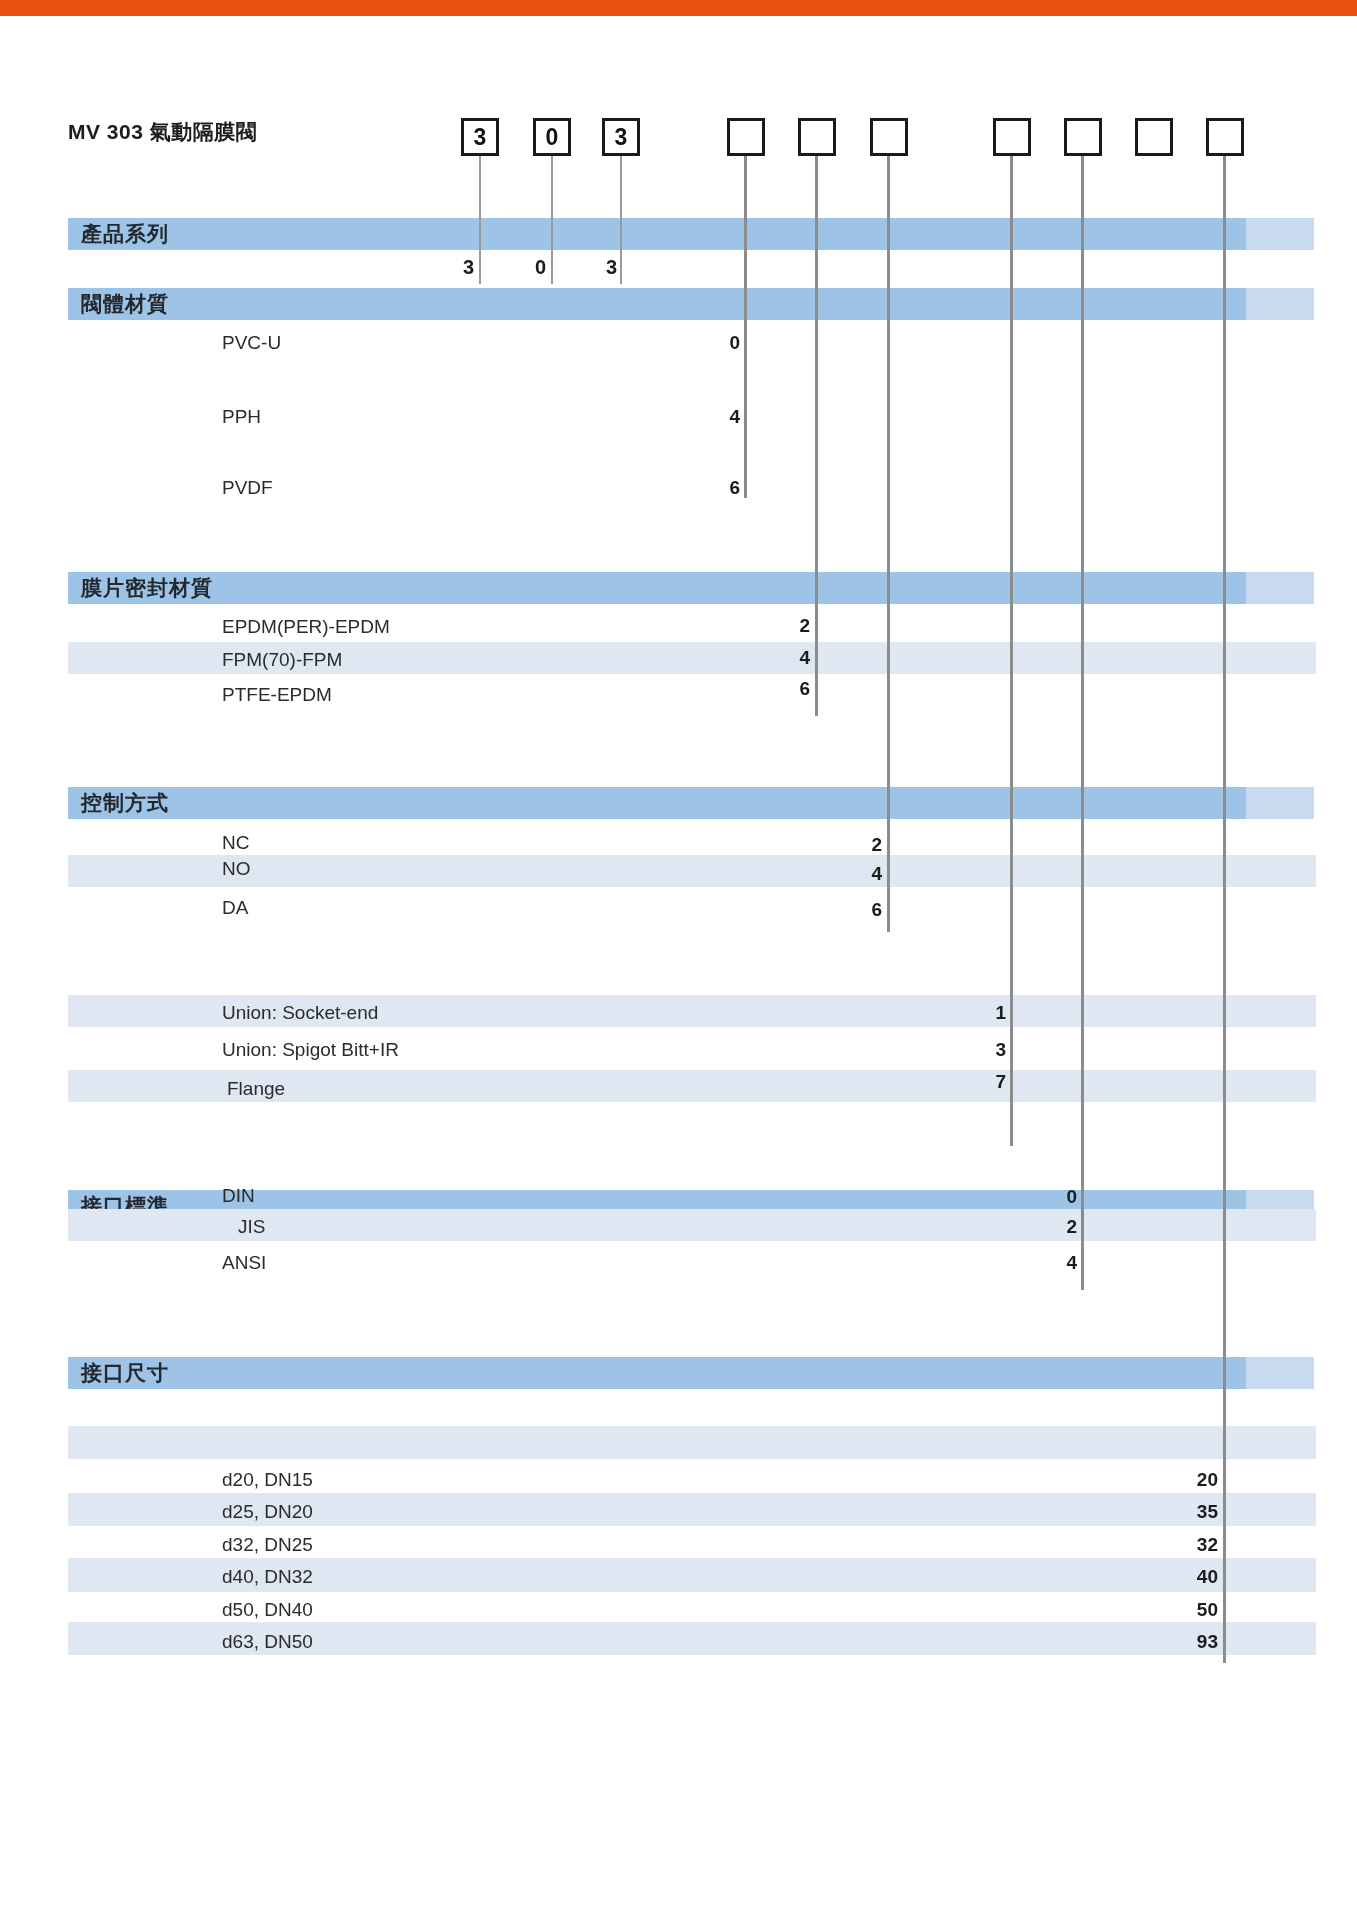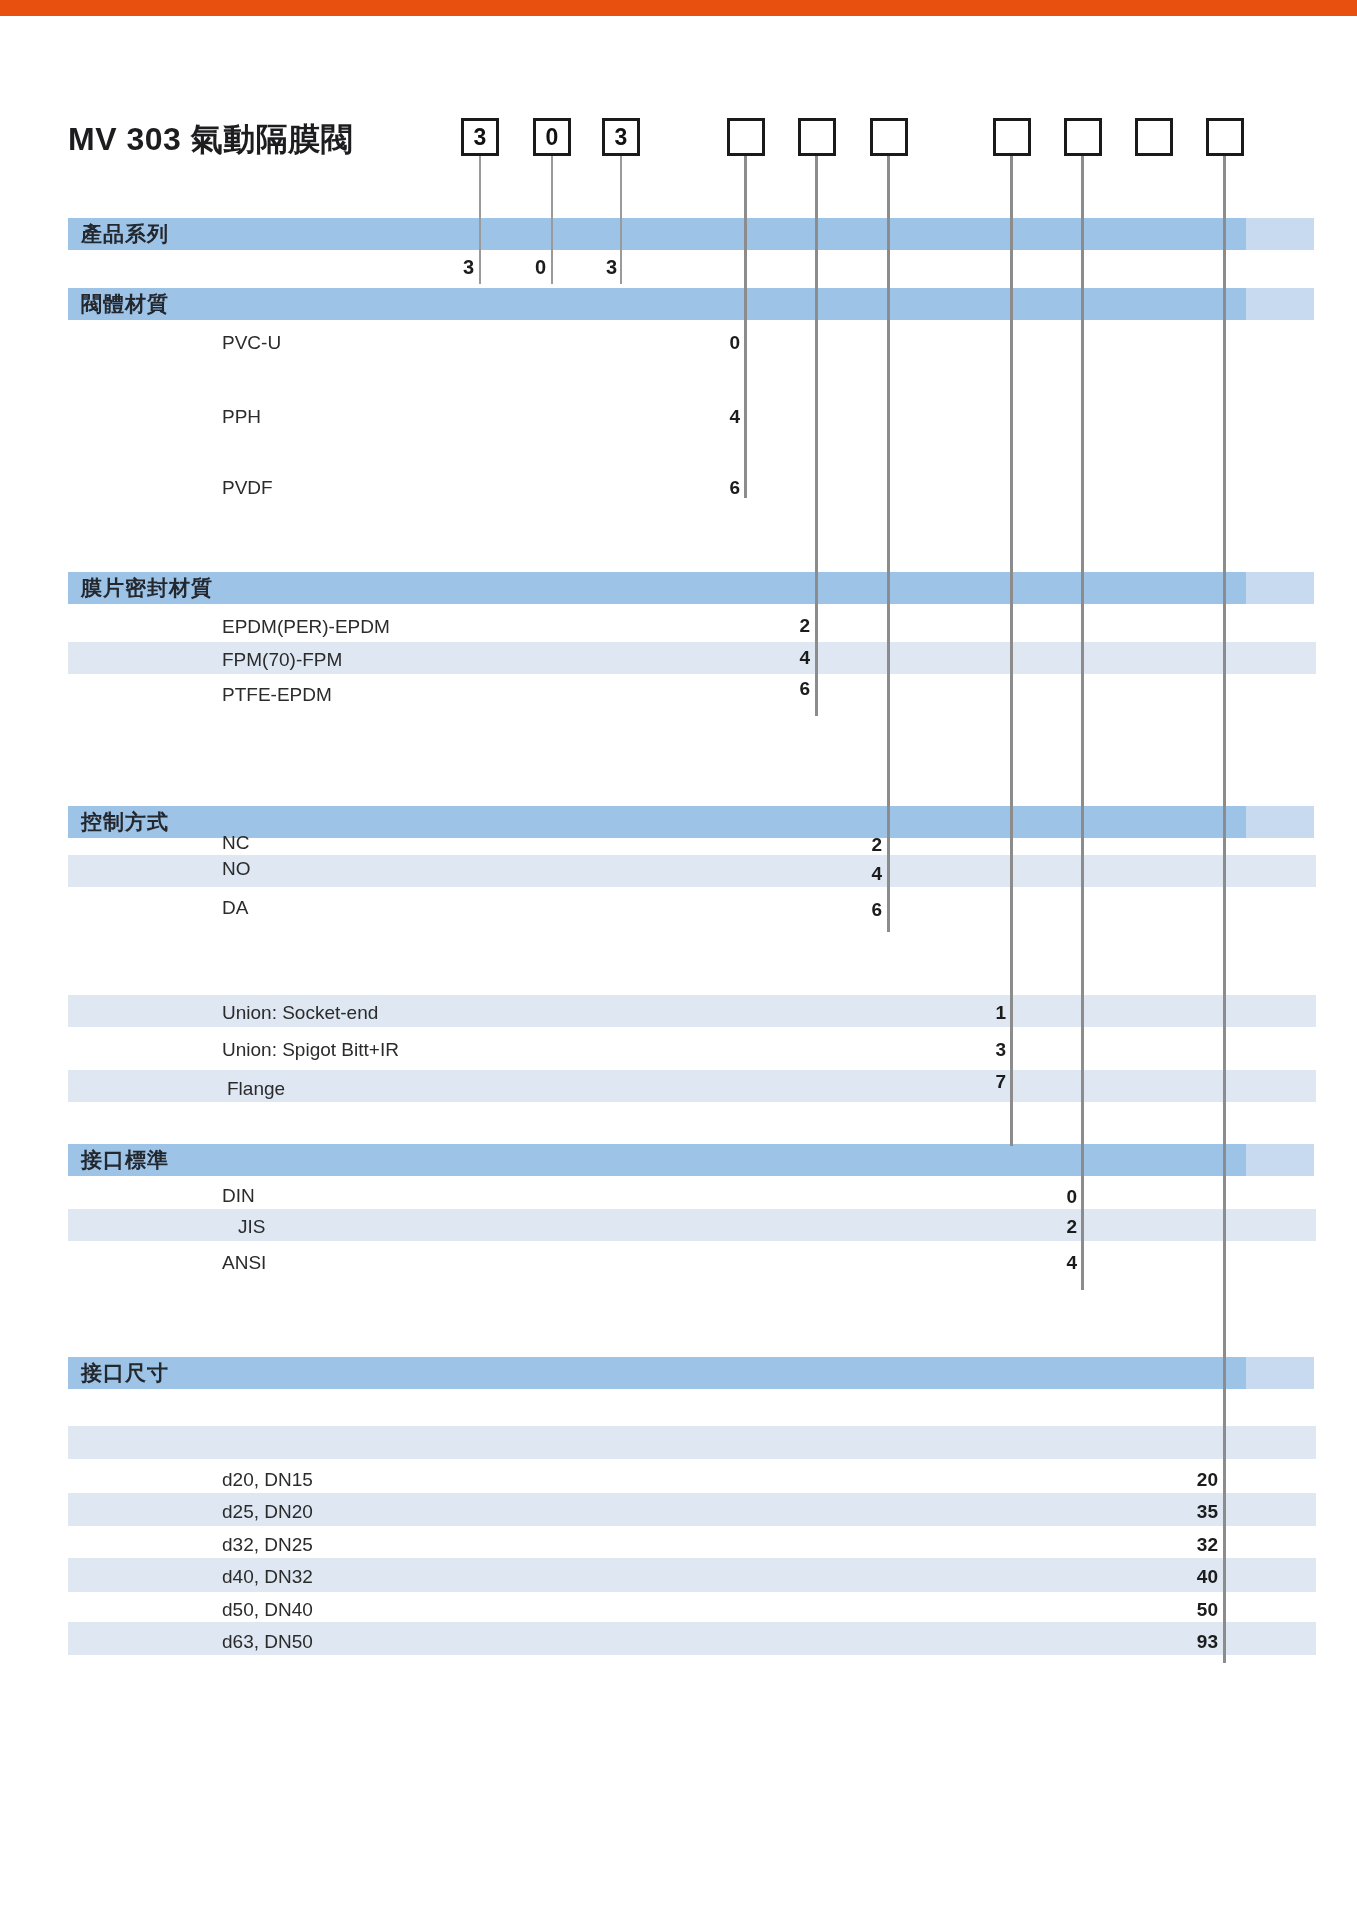--- a/index.html
+++ b/index.html
@@ -1,21 +1,21 @@
 <!DOCTYPE html>
 <html><head>
 <meta charset="utf-8">
 <style>
   html,body{margin:0;padding:0;background:#ffffff;}
   #page{
     position:relative;width:1357px;height:1920px;background:#ffffff;overflow:hidden;
     font-family:"Liberation Sans","DejaVu Sans",sans-serif;color:#212121;
   }
   .topbar{position:absolute;left:0;top:0;width:1357px;height:16px;background:#E8500F;}
-  .title{position:absolute;left:68px;top:118px;font-size:32px;font-weight:bold;color:#1d1d1f;letter-spacing:0.5px;white-space:nowrap;}
+  .title{position:absolute;left:68px;top:118px;font-size:21px;font-weight:bold;color:#1d1d1f;letter-spacing:0.5px;white-space:nowrap;}
   .codebox{
     position:absolute;top:118px;width:32px;height:32px;border:3px solid #1a1a1a;background:#ffffff;
     text-align:center;line-height:32px;font-size:23px;font-weight:bold;color:#111;
   }
   .vline{position:absolute;width:3px;background:#8c8c8c;}
   .vline.thin{width:2px;background:#9a9a9a;}
   .bar{
     position:absolute;left:68px;width:1246px;height:32px;
     background:linear-gradient(to right,#9DC3E6 0px,#9DC3E6 1178px,#C7DAEF 1178px,#C7DAEF 1246px);
   }
@@ -50,24 +50,24 @@
 
   <div class="bar" style="top:218px;">
     <span class="bar-title">產品系列</span>
   </div>
   <div class="bar" style="top:288px;">
     <span class="bar-title">閥體材質</span>
   </div>
   <div class="bar" style="top:572px;">
     <span class="bar-title">膜片密封材質</span>
   </div>
-  <div class="bar" style="top:806px;text-align:right;">
+  <div class="bar" style="top:787px;text-align:right;">
     <span class="bar-title">控制方式</span>
   </div>
-  <div class="bar" style="top:1144px;">
+  <div class="bar" style="top:1190px;">
     <span class="bar-title">接口標準</span>
   </div>
   <div class="bar" style="top:1357px;">
     <span class="bar-title">接口尺寸</span>
   </div>
 
   <div class="band" style="top:642px;height:32px;"></div>
   <div class="band" style="top:855px;height:32px;"></div>
   <div class="band" style="top:995px;height:32px;"></div>
   <div class="band" style="top:1070px;height:32px;"></div>

